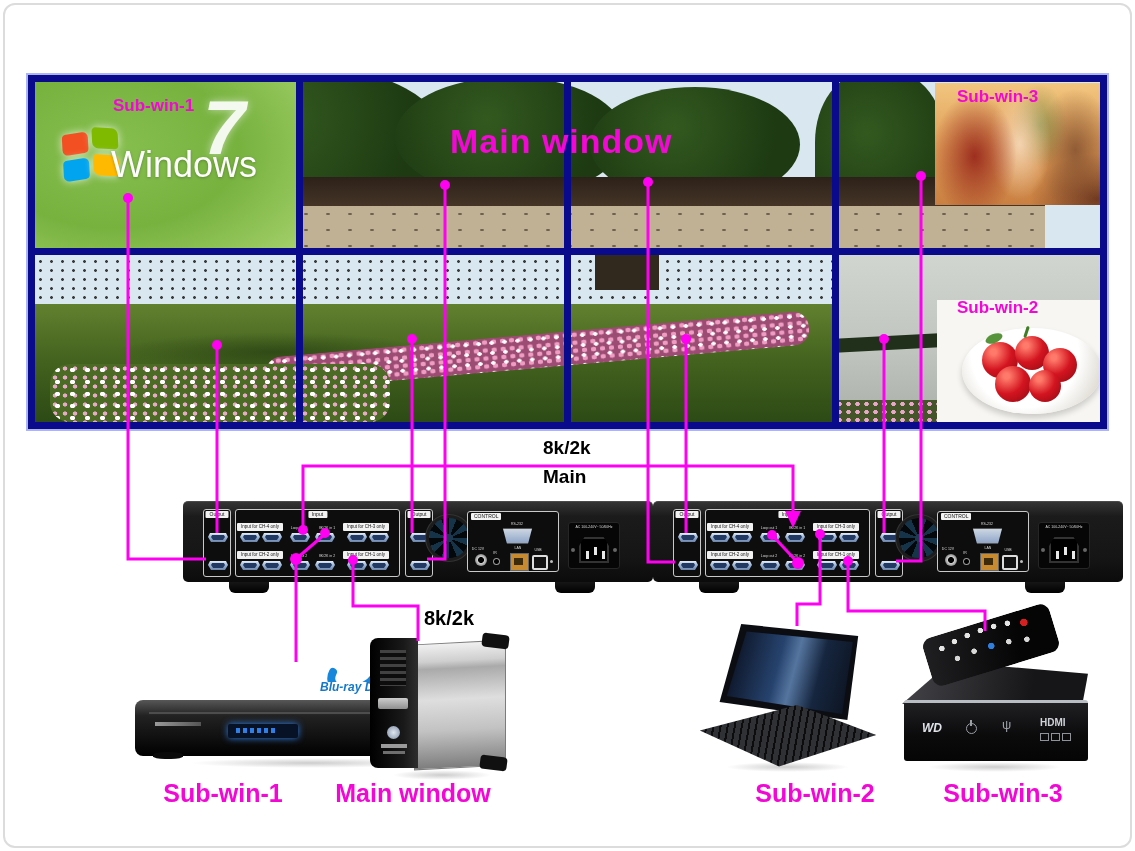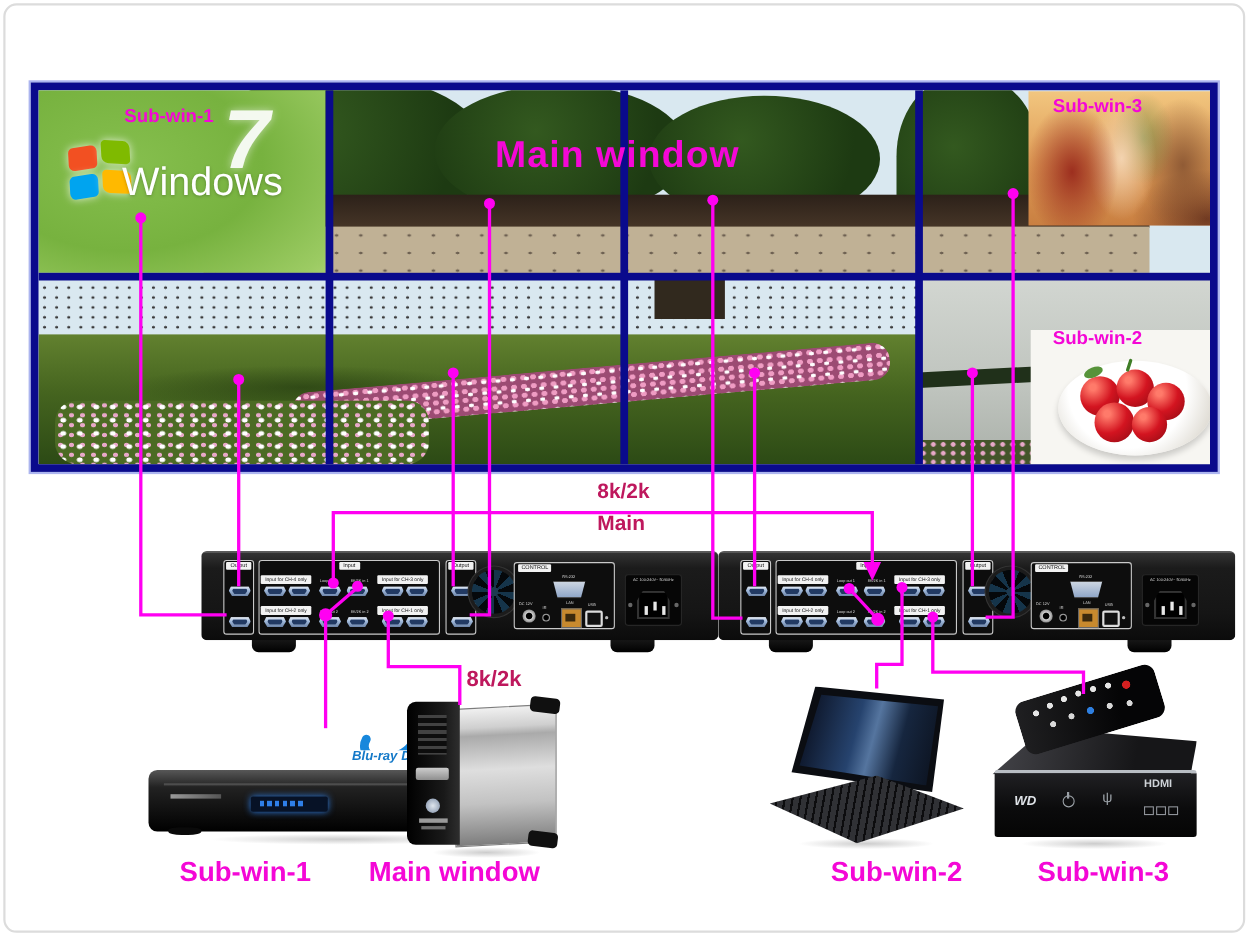--- a/index.html
+++ b/index.html
@@ -35,21 +35,21 @@
         background:radial-gradient(circle at 45% 30%,#ffffff 55%,#e4e1da 78%,#c9c6bf);
         box-shadow:0 4px 6px rgba(0,0,0,.18);}
   .cherry{position:absolute;border-radius:50%;
         background:radial-gradient(circle at 32% 28%,#ff7a6a 8%,#d31420 50%,#8e0a12);}
   .stem{position:absolute;width:3px;height:12px;background:#3f7d26;border-radius:2px;}
   .leaf{position:absolute;width:18px;height:9px;background:#57933a;border-radius:50%;}
   .cell-label{position:absolute;color:#f407d6;font-weight:bold;font-size:17px;z-index:4;}
   #main-title{position:absolute;left:450px;top:122px;color:#f407d6;font-weight:bold;
               font-size:34px;z-index:6;letter-spacing:1px;}
   
-  .mglabel{position:absolute;color:#be185d;font-weight:bold;z-index:6;}
+  .mglabel{position:absolute;color:#000000;font-weight:bold;z-index:6;}
   
   .device{position:absolute;top:501px;width:470px;height:92px;z-index:2;}
   .dbody{position:absolute;left:0;top:0;width:470px;height:80px;border-radius:5px;
          background:linear-gradient(180deg,#343434,#1b1b1b 18%,#151515 70%,#0b0b0b);
          border-top:1px solid #4a4a4a;}
   .foot{position:absolute;top:79px;width:40px;height:13px;background:linear-gradient(#1a1a1a,#000);
         border-radius:0 0 6px 6px;}
   .sec{position:absolute;top:7px;height:68px;border:1px solid #c9c9c9;border-radius:3px;
        background:#0d0d0d;box-sizing:border-box;}
   .chip{position:absolute;background:#f2f2f2;color:#111;font-size:5px;line-height:7px;
@@ -131,21 +131,21 @@
        clip-path:polygon(0 100%,26% 0,100% 28%,97% 100%);
        background:linear-gradient(100deg,#45454a,#161618 70%);}
   #stb-front{position:absolute;left:8px;top:54px;width:184px;height:58px;border-radius:3px;
        background:linear-gradient(#202023,#0b0b0c 55%,#050505);border-top:3px solid #b9bec4;}
   #stb-front .brand{position:absolute;left:18px;top:18px;color:#dfe3e8;font-weight:bold;
        font-style:italic;font-size:12px;}
   .pwr-icon{position:absolute;left:62px;top:20px;width:9px;height:9px;border:1.5px solid #9aa0a6;
        border-radius:50%;}
   .pwr-icon::after{content:"";position:absolute;left:3px;top:-4px;width:1.5px;height:6px;background:#9aa0a6;}
   .usb-icon{position:absolute;left:98px;top:14px;color:#9aa0a6;font-size:13px;}
-  #stb-front .hdmi{position:absolute;left:136px;top:4px;color:#cfd3d8;font-weight:bold;font-size:10px;}
+  #stb-front .hdmi{position:absolute;left:136px;top:14px;color:#cfd3d8;font-weight:bold;font-size:10px;}
   .hdmi-sq{position:absolute;top:30px;width:7px;height:6px;border:1px solid #8f9399;}
   #remote{position:absolute;left:29px;top:-26px;width:132px;height:50px;border-radius:10px;
        transform:rotate(-17deg);background:linear-gradient(100deg,#202022,#050506 70%);
        background-image:
          radial-gradient(circle at 18px 14px,#e6e6e6 2.5px,rgba(0,0,0,0) 3px),
          radial-gradient(circle at 32px 11px,#e6e6e6 2.5px,rgba(0,0,0,0) 3px),
          radial-gradient(circle at 46px 9px,#e6e6e6 2.5px,rgba(0,0,0,0) 3px),
          radial-gradient(circle at 60px 8px,#e6e6e6 2.5px,rgba(0,0,0,0) 3px),
          radial-gradient(circle at 74px 8px,#e6e6e6 2.5px,rgba(0,0,0,0) 3px),
          radial-gradient(circle at 88px 9px,#e6e6e6 2.5px,rgba(0,0,0,0) 3px),

